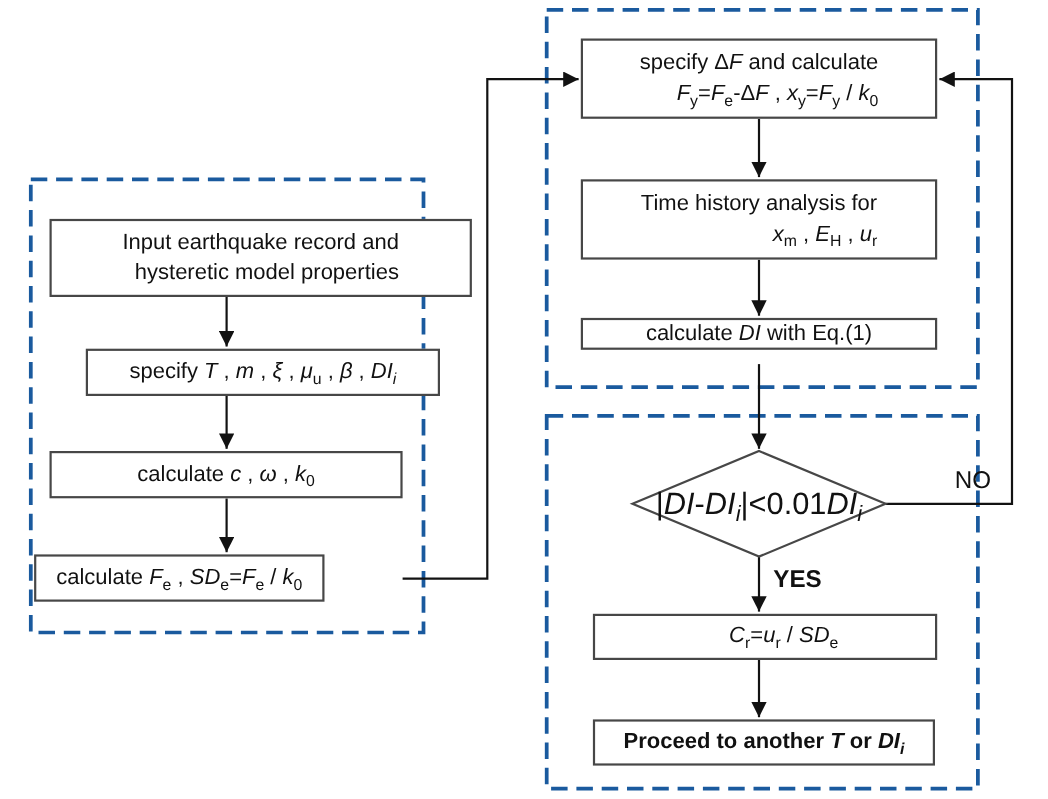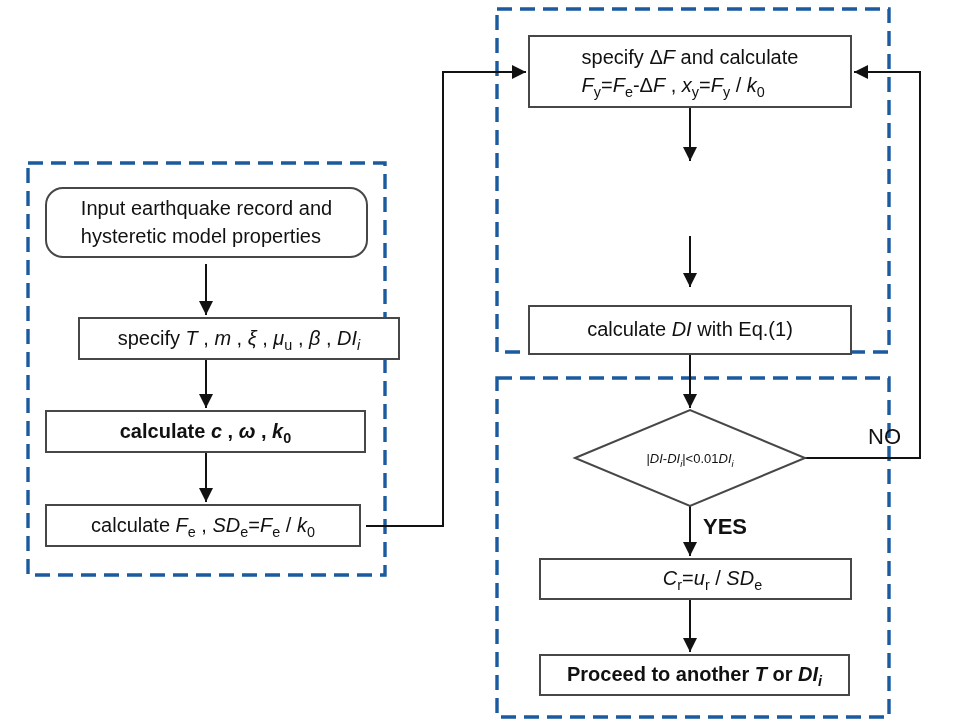--- a/index.html
+++ b/index.html
@@ -42,34 +42,34 @@
     fill:#ffffff;
     stroke:var(--box-border);
     stroke-width:2;
   }
   .arrowhead{ fill:var(--arrow); }
   .node{
     position:absolute;
     display:flex;
     align-items:center;
     justify-content:center;
-    text-align:left;
+    text-align:right;
     background:#ffffff;
     border:2px solid var(--box-border);
     font-size:20px;
     line-height:1.38;
     padding:2px 6px;
   }
   .diamond-text{
     position:absolute;
     display:flex;
     align-items:center;
     justify-content:center;
     text-align:center;
-    font-size:13px;
+    font-size:28px;
     background:transparent;
   }
   .edge-label{
     position:absolute;
     font-size:22px;
     background:transparent;
   }
   sub{ font-size:0.72em; line-height:0; }
   i{ font-style:italic; }
 </style>
@@ -99,42 +99,45 @@
     <line class="conn" x1="690" y1="236" x2="690" y2="287" marker-end="url(#ah)"></line>
     <line class="conn" x1="690" y1="331" x2="690" y2="408" marker-end="url(#ah)"></line>
     <line class="conn" x1="690" y1="506" x2="690" y2="556" marker-end="url(#ah)"></line>
     <line class="conn" x1="690" y1="600" x2="690" y2="652" marker-end="url(#ah)"></line>
 
     <polyline class="conn" points="805,458 920,458 920,72 854,72" marker-end="url(#ah)"></polyline>
 
     <polygon class="diamond" points="575,458 690,410 805,458 690,506"></polygon>
   </svg>
 
-  <div class="node" style="left:45px; top:187px; width:323px; height:71px;border-radius:18px;">
+  <div class="node" style="left:45px; top:199px; width:384px; height:71px;">
     <span>Input earthquake record and<br>hysteretic model properties</span>
   </div>
 
   <div class="node" style="left:45px; top:317px; width:322px; height:43px;margin-left:33px;">
     <span>specify <i>T</i> , <i>m</i> , <i>ξ</i> , <i>μ</i><sub>u</sub> , <i>β</i> , <i>DI</i><sub><i>i</i></sub></span>
   </div>
 
-  <div class="node" style="left:45px; top:410px; width:321px; height:43px;font-weight:bold;">
+  <div class="node" style="left:45px; top:410px; width:321px; height:43px;">
     <span>calculate <i>c</i> , <i>ω</i> , <i>k</i><sub>0</sub></span>
   </div>
 
-  <div class="node" style="left:45px; top:504px; width:316px; height:43px;">
+  <div class="node" style="left:31px; top:504px; width:264px; height:43px;">
     <span>calculate <i>F</i><sub>e</sub> , <i>SD</i><sub>e</sub>=<i>F</i><sub>e</sub> / <i>k</i><sub>0</sub></span>
   </div>
 
   <div class="node" style="left:528px; top:35px; width:324px; height:73px;">
     <span>specify Δ<i>F</i> and calculate<br><i>F</i><sub>y</sub>=<i>F</i><sub>e</sub>-Δ<i>F</i> , <i>x</i><sub>y</sub>=<i>F</i><sub>y</sub> / <i>k</i><sub>0</sub></span>
   </div>
 
+  <div class="node" style="left:528px; top:163px; width:324px; height:73px;">
+    <span>Time history analysis for<br><i>x</i><sub>m</sub> , <i>E</i><sub>H</sub> , <i>u</i><sub>r</sub></span>
+  </div>
 
-  <div class="node" style="left:528px; top:289px; width:324px; height:50px;margin-top:16px;">
+  <div class="node" style="left:528px; top:289px; width:324px; height:29px;">
     <span>calculate <i>DI</i> with Eq.(1)</span>
   </div>
 
   <div class="diamond-text" style="left:575px; top:410px; width:230px; height:96px;">
     <span>|<i>DI</i>-<i>DI</i><sub><i>i</i></sub>|&lt;0.01<i>DI</i><sub><i>i</i></sub></span>
   </div>
 
   <div class="edge-label" style="left:826px; top:424px;margin-left:42px;">NO</div>
   <div class="edge-label" style="left:703px; top:514px;font-weight:bold;">YES</div>
 

